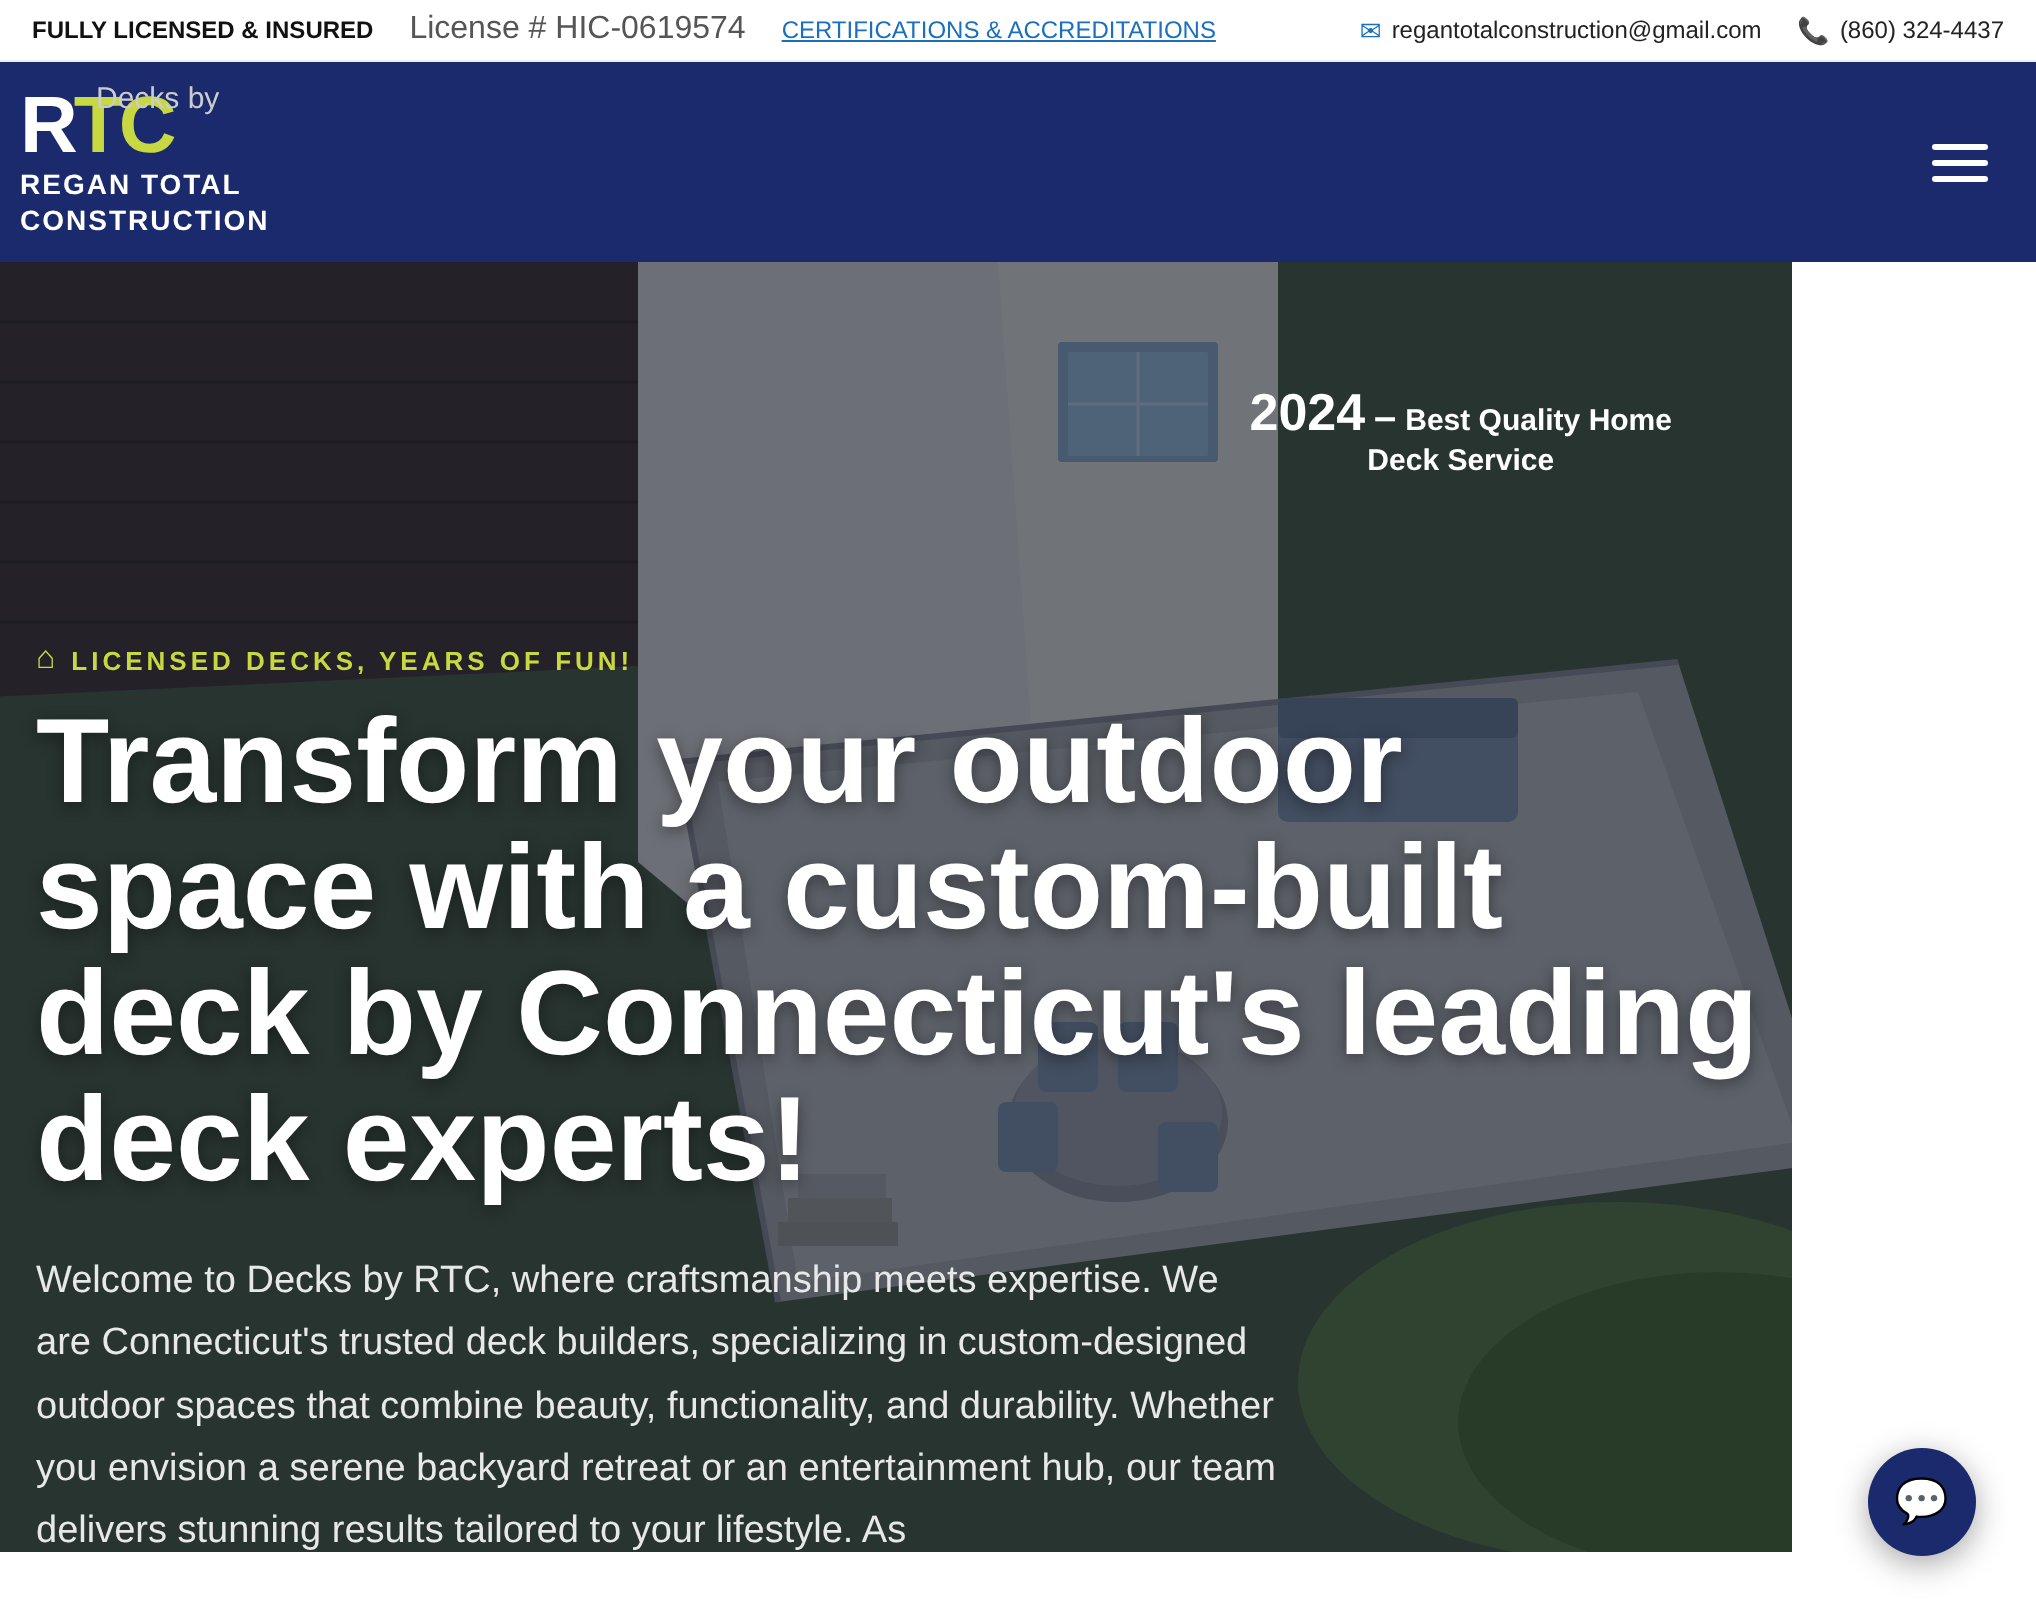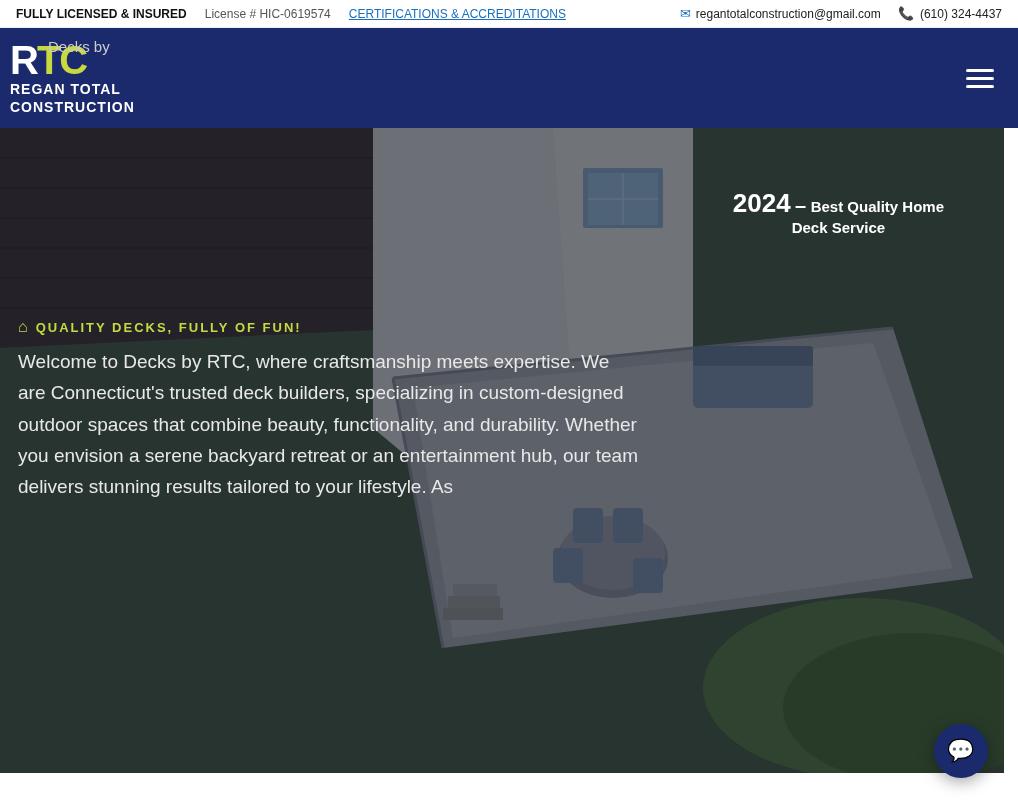--- a/index.html
+++ b/index.html
@@ -16,21 +16,21 @@
       border-bottom: 1px solid #eee;
       gap: 18px;
     }
     .top-bar .licensed {
       font-weight: 700;
       color: #111;
       font-size: 12px;
     }
     .top-bar .license-num {
       color: #555;
-      font-size: 12px;
+      font-size: 16px;
     }
     .top-bar .cert-link {
       color: #1a6fbe;
       text-decoration: underline;
       font-size: 12px;
       cursor: pointer;
     }
     .top-bar .contact-items {
       display: flex;
       align-items: center;
@@ -111,21 +111,21 @@
       display: block;
       width: 28px;
       height: 3px;
       background: #fff;
       border-radius: 2px;
     }
 
     
     .hero {
       position: relative;
-      width: 1004px;
+      width: 896px;
       height: 645px;
       overflow: hidden;
       background: #2a3a4a;
     }
     .hero-bg {
       position: absolute;
       inset: 0;
       background: linear-gradient(
         135deg,
         #3a2a1a 0%,
@@ -232,21 +232,21 @@
   <span class="licensed">FULLY LICENSED &amp; INSURED</span>
   <span class="license-num">License # HIC-0619574</span>
   <a class="cert-link">CERTIFICATIONS &amp; ACCREDITATIONS</a>
   <div class="contact-items">
     <div class="contact-item">
       <span class="email-icon">✉</span>
       <span>regantotalconstruction@gmail.com</span>
     </div>
     <div class="contact-item">
       <span class="phone-icon">📞</span>
-      <span>(610) 324-4437</span>
+      <span>(860) 324-4437</span>
     </div>
   </div>
 </div>
 
 <nav class="navbar">
   <div class="logo-area">
     <div class="logo-box">
       <span class="logo-decks-by">Decks by</span>
       <span class="logo-rtc">
         <span>R</span><span style="color:#c8d840;">TC</span>
@@ -326,21 +326,22 @@
       <span style="font-size:15px;color:#fff;font-weight:600;">Best Quality Home</span>
     </div>
     <div style="text-align:center;">
       <span style="font-size:15px;color:#fff;font-weight:600;">Deck Service</span>
     </div>
   </div>
 
   <div class="hero-content">
     <div class="hero-tagline">
       <span class="home-icon">⌂</span>
-      <span class="tagline-text">QUALITY DECKS, FULLY OF FUN!</span>
-    </div>
+      <span class="tagline-text">LICENSED DECKS, YEARS OF FUN!</span>
+    </div>
+    <h1 class="hero-headline">Transform your outdoor space with a custom-built deck by Connecticut's leading deck experts!</h1>
     <p class="hero-desc">Welcome to Decks by RTC, where craftsmanship meets expertise. We are Connecticut's trusted deck builders, specializing in custom-designed outdoor spaces that combine beauty, functionality, and durability. Whether you envision a serene backyard retreat or an entertainment hub, our team delivers stunning results tailored to your lifestyle. As</p>
   </div>
 </section>
 
 <button class="chat-btn">
   <span class="chat-icon">💬</span>
 </button>
 
 </body></html>

